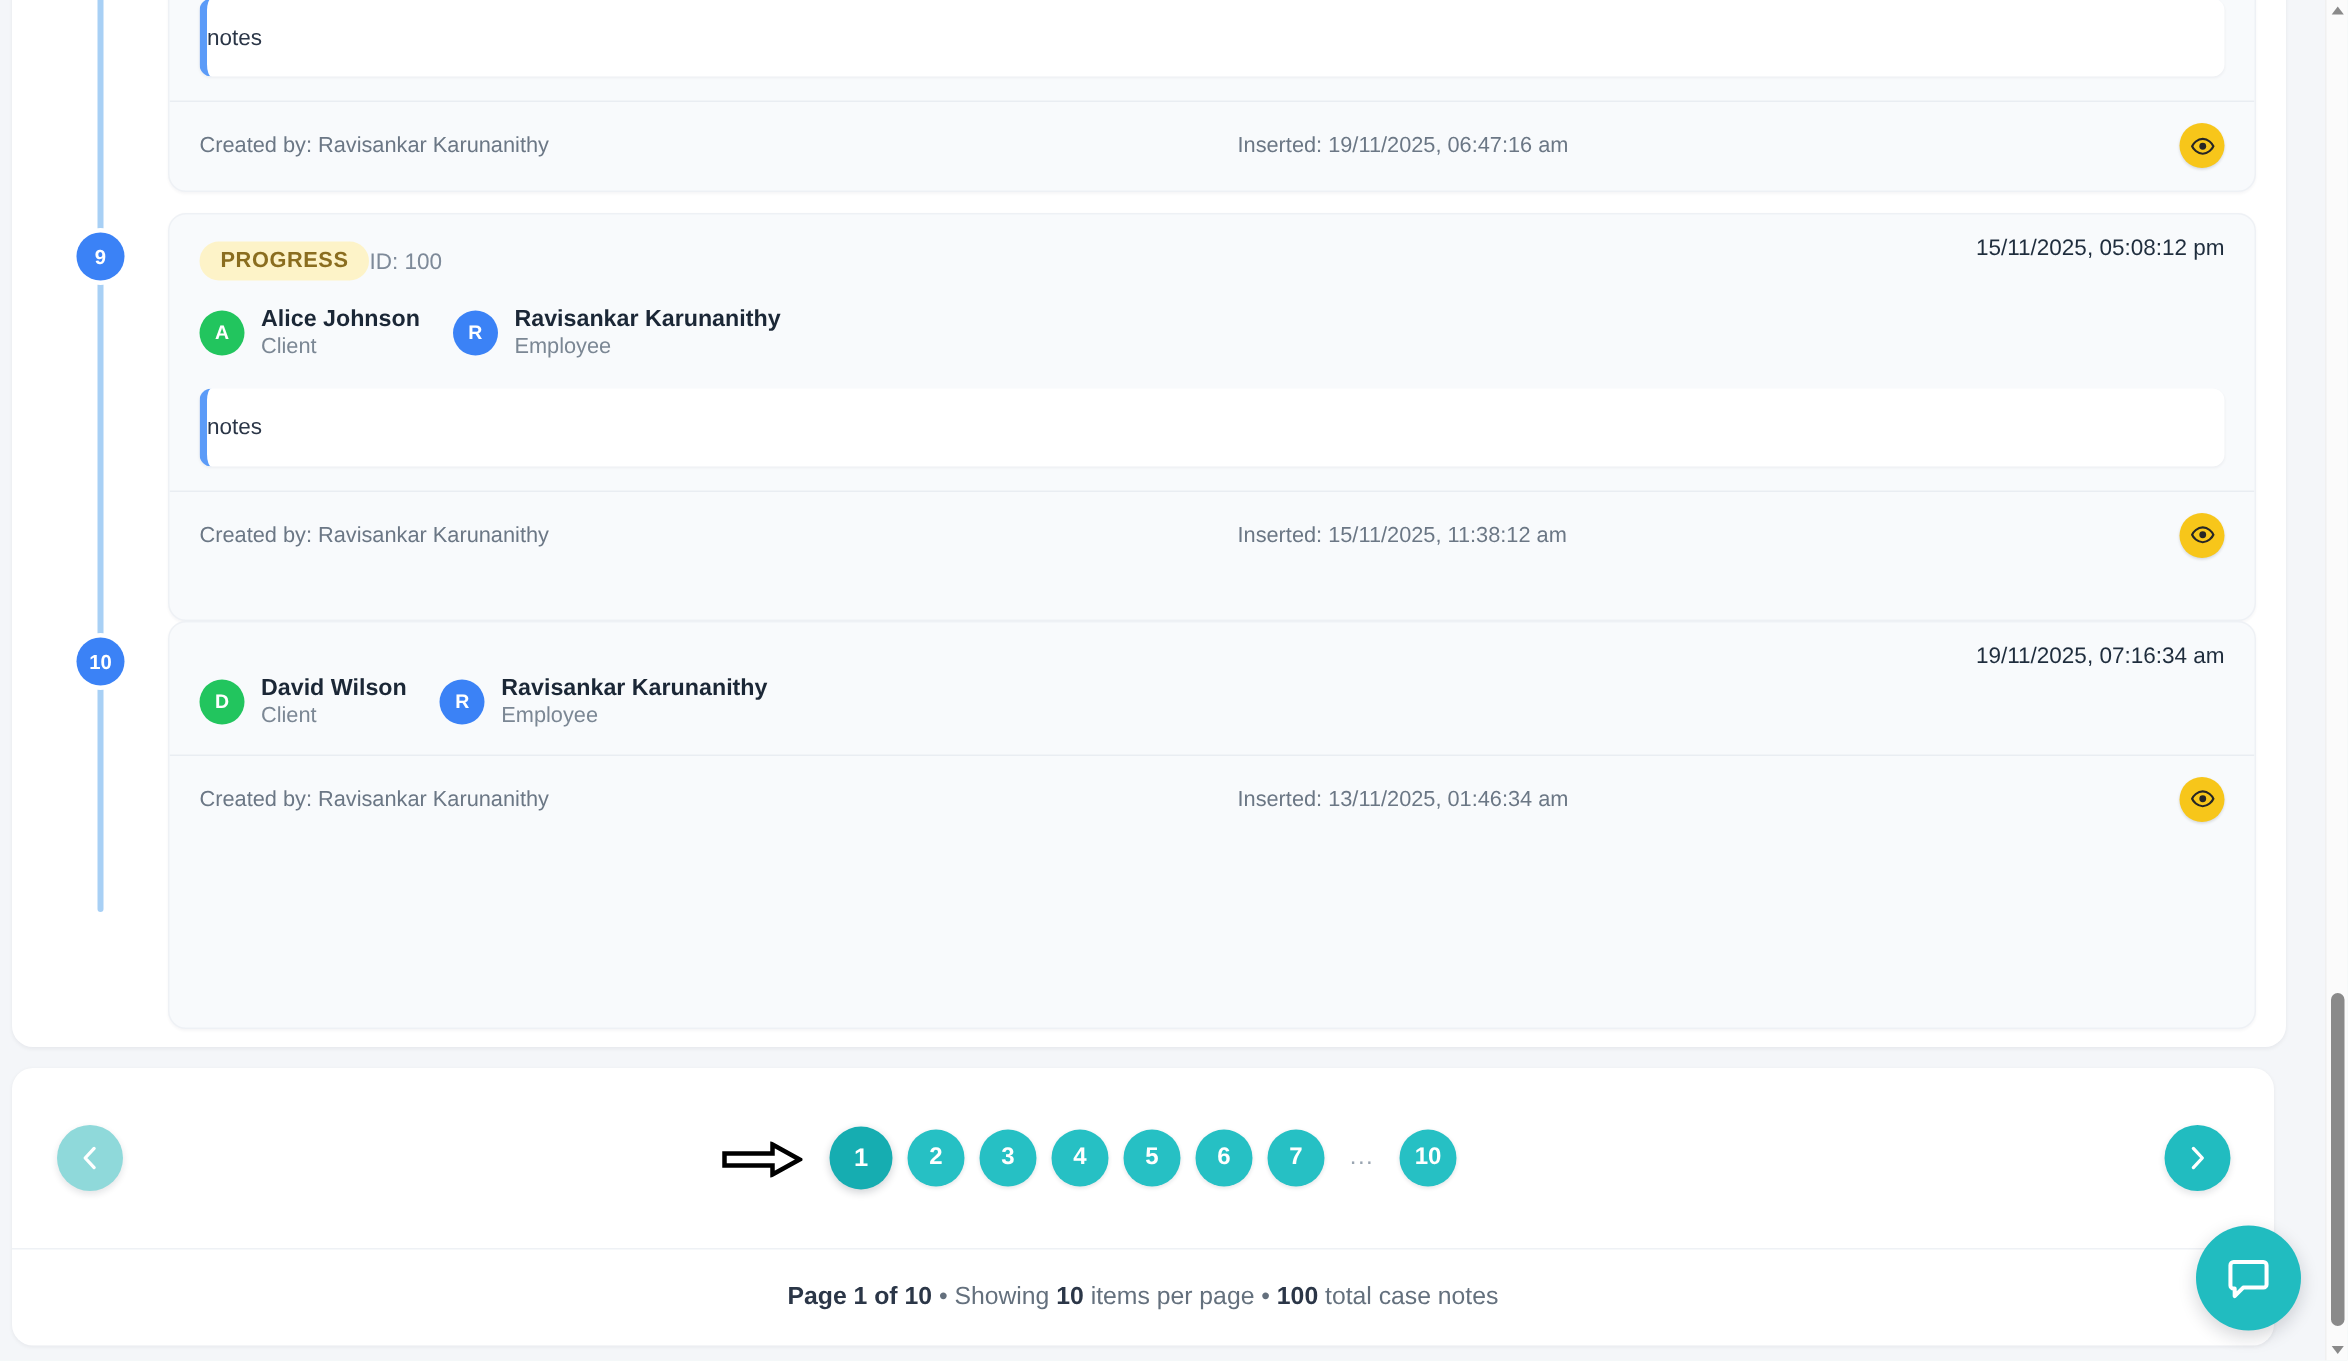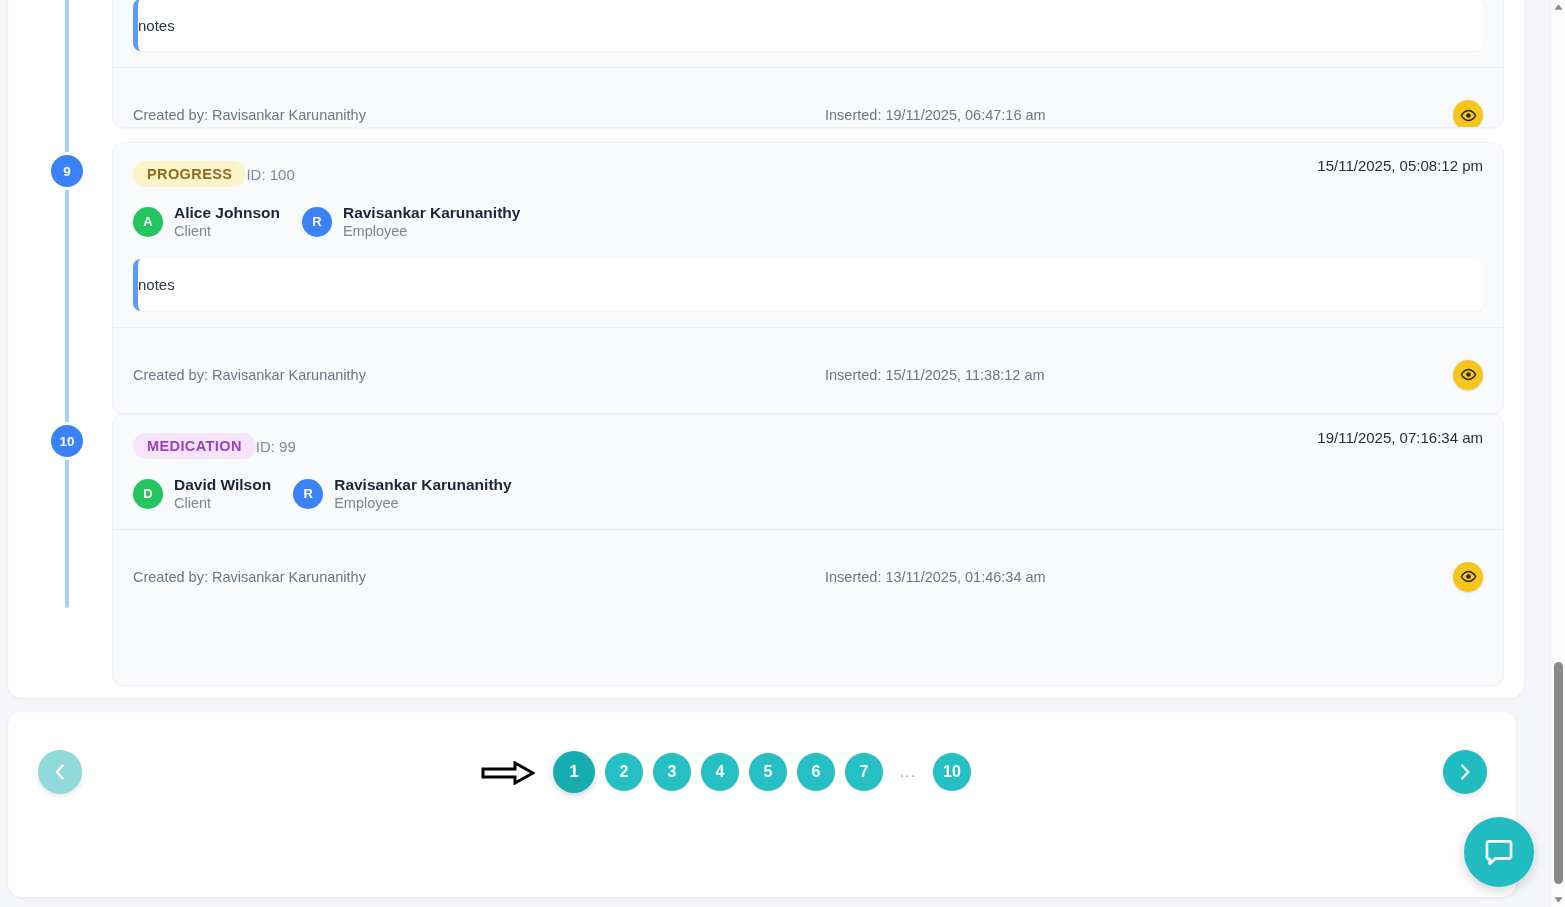--- a/index.html
+++ b/index.html
@@ -121,21 +121,21 @@
     font-size: 15px;
     color: #2b3647;
     min-height: 52px;
     display: flex;
     align-items: center;
   }
 
   .card-footer {
     margin-top: 16px;
     border-top: 1px solid #e9edf2;
-    padding: 32px 20px 14px 20px;
+    padding: 14px 20px 14px 20px;
     display: flex;
     align-items: center;
     justify-content: space-between;
     position: relative;
     font-size: 14.5px;
     color: #6b7785;
   }
   .card-footer .inserted { position: absolute; left: 712px; }
 
   .eye-btn {
@@ -337,24 +337,20 @@
             <path d="M12 5c-5 0-9 4.5-10 7 1 2.5 5 7 10 7s9-4.5 10-7c-1-2.5-5-7-10-7z" fill="none" stroke="#262626" stroke-width="2"></path>
             <circle cx="12" cy="12" r="3.2" fill="#262626"></circle>
           </svg>
         </button>
       </div>
     </div>
 
     <div class="note-card" style="top:534px; height:272px;">
       <div class="card-body">
         <div class="note-time">19/11/2025, 07:16:34 am</div>
-        <div class="badge-row">
-          <span class="badge medication">MEDICATION</span>
-          <span class="note-id">ID: 99</span>
-        </div>
         <div class="people">
           <div class="person">
             <div class="avatar green">D</div>
             <div class="person-text">
               <div class="person-name">David Wilson</div>
               <div class="person-role">Client</div>
             </div>
           </div>
           <div class="person">
             <div class="avatar blue">R</div>
@@ -400,20 +396,23 @@
         <button class="page-btn">10</button>
       </div>
 
       <button class="nav-btn next">
         <svg width="22" height="22" viewBox="0 0 24 24">
           <path d="M9 5 L15.5 12 L9 19" fill="none" stroke="#ffffff" stroke-width="2.4" stroke-linecap="round" stroke-linejoin="round"></path>
         </svg>
       </button>
     </div>
 
+    <div class="pag-summary">
+      <span><b>Page 1 of 10</b><span> • </span><span>Showing </span><b>10</b><span> items per page</span><span> • </span><b>100</b><span> total case notes</span></span>
+    </div>
   </div>
 
   <svg class="arrow-annot" viewBox="0 0 54 24">
     <path d="M2 8 L34 8 L34 2 L52 12 L34 22 L34 16 L2 16 Z" fill="#ffffff" stroke="#000000" stroke-width="3" stroke-linejoin="miter"></path>
   </svg>
 
   <button class="chat-fab">
     <svg width="34" height="34" viewBox="0 0 24 24">
       <path d="M5 4.5h14a1.5 1.5 0 0 1 1.5 1.5v9a1.5 1.5 0 0 1-1.5 1.5H9.5L5.5 20.5V17H5A1.5 1.5 0 0 1 3.5 15.5V6A1.5 1.5 0 0 1 5 4.5z" fill="none" stroke="#ffffff" stroke-width="1.9" stroke-linejoin="round"></path>
     </svg>

